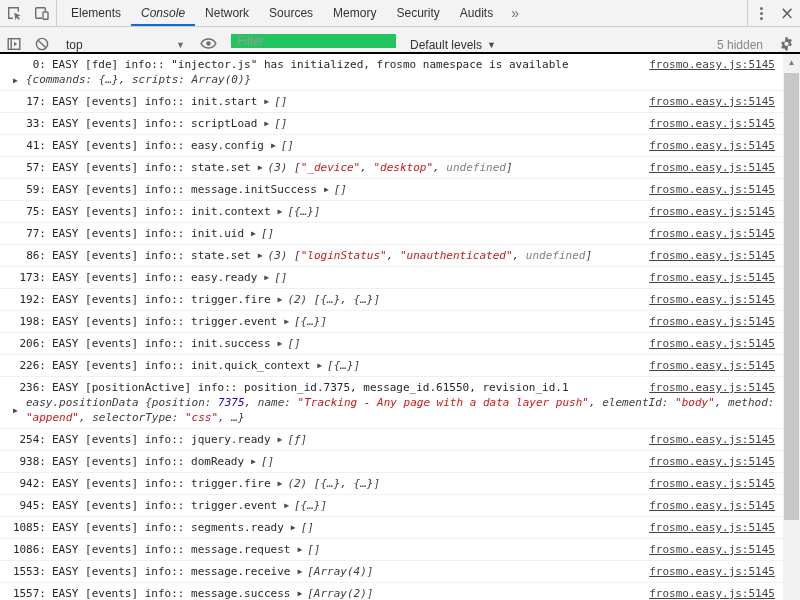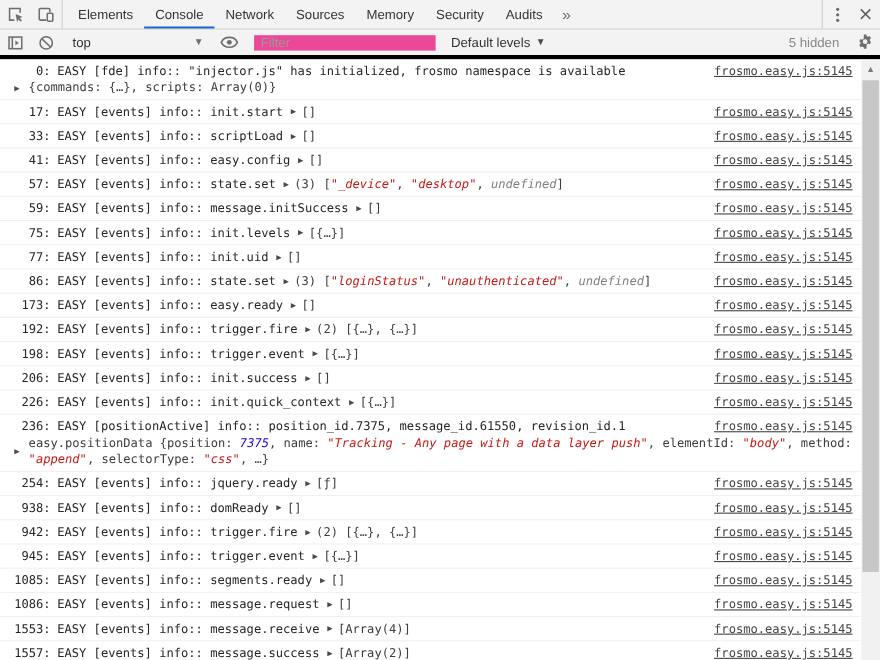--- a/index.html
+++ b/index.html
@@ -17,43 +17,43 @@
   .icon-btn {
     width:28px; display:flex; align-items:center; justify-content:center;
     cursor:pointer; flex:0 0 auto;
   }
   .vsep { width:1px; background:#ccc; flex:0 0 1px; }
   .tabs { display:flex; align-items:stretch; margin-left:4px; }
   .tab {
     padding:0 10px; display:flex; align-items:center; cursor:pointer;
     color:#333; position:relative; white-space:nowrap;
   }
-  .tab.selected { box-shadow:inset 0 -2px 0 #1b66d0; }
+  .tab.selected { box-shadow:inset 0 -2px 0 #1b66d0;font-style:italic; }
   .tab-overflow { display:flex; align-items:center; padding:0 8px; color:#6e6e6e;
     font-size:14px; cursor:pointer; }
   .tabbar-right { margin-left:auto; display:flex; align-items:stretch; }
   .menu-dots { display:flex; flex-direction:column; justify-content:center; gap:2px; align-items:center; width:26px; cursor:pointer; }
   .menu-dots i { width:3px; height:3px; border-radius:50%; background:#6e6e6e; }
   .close-x { width:26px; display:flex; align-items:center; justify-content:center;
     font-size:17px; color:#5f5f5f; cursor:pointer; font-family:"DejaVu Sans", sans-serif; }
 
   
   .toolbar {
     height:27px; flex:0 0 27px; background:#f3f3f3;
-    border-bottom:4px solid #000000;
-    display:flex; align-items:center; font-size:12px; color:#333;
+    border-bottom:2px solid #000000;
+    display:flex; align-items:flex-end; font-size:12px; color:#333;
   }
   .ctx-select {
     width:134px; display:flex; align-items:center; padding:0 6px 0 9px;
     cursor:pointer; color:#333;
   }
   .ctx-select .arrow { margin-left:auto; }
   .dd-arrow { color:#6e6e6e; font-size:9px; line-height:1; }
   .filter-input {
-    width:165px; margin:4px 6px; border:none; background:#ec4899; outline:none;
+    width:165px; margin:4px 6px; border:none; background:#22c55e; outline:none;
     font-size:12px; font-family:"Liberation Sans", sans-serif; color:#333; padding:0 6px;
   }
   .filter-input::placeholder { color:#9a9a9a; }
   .levels-select { display:flex; align-items:center; gap:5px; padding:0 8px; cursor:pointer; white-space:nowrap; }
   .levels-select .dd-arrow { color:#4a4a4a; }
   .spacer { flex:1; }
   .hidden-count { display:flex; align-items:center; color:#878787; padding:0 9px; cursor:pointer; white-space:nowrap; }
 
   
   .console-wrap { position:relative; flex:1; overflow:hidden; background:#fff; }
@@ -65,21 +65,21 @@
     font-size:11px; line-height:15px; color:#262626;
   }
   .row::after { content:""; display:block; clear:right; height:0; }
   .src-link {
     float:right; margin-left:10px; color:#444; text-decoration:underline;
     cursor:pointer; white-space:nowrap;
   }
   .prefix { display:inline-block; width:34px; text-align:right; white-space:pre; }
   .body { margin-left:6px; }
   .tri { color:#4a4a4a; font-size:8px; margin:0 5px 0 7px; vertical-align:1px; cursor:pointer; }
-  .tok-p { color:#3d3d3d;text-align:right; }
+  .tok-p { font-style:italic; color:#3d3d3d;text-align:right; }
   .tok-s { font-style:italic; color:#c41a16; }
   .tok-n { font-style:italic; color:#1c00cf; }
   .tok-u { font-style:italic; color:#7f7f7f; }
   .block { position:relative; padding-left:14px; margin-top:0; }
   .block .tri { position:absolute; left:1px; top:50%; transform:translateY(-50%); margin:0; }
   .block-content { word-break:break-all; }
 
   
   .scrollbar {
     position:absolute; top:0; right:0; bottom:0; width:17px; background:#f1f1f1;
@@ -192,21 +192,21 @@
   </div>
 
   <div class="console-wrap">
     <div class="log">
         <div class="row"><a class="src-link">frosmo.easy.js:5145</a><span class="prefix">0:</span><span class="body">EASY [fde] info:: "injector.js" has initialized, frosmo namespace is available</span><div class="block"><span class="tri">▶</span><span class="block-content"><span class="tok-p">{commands: {…}, scripts: Array(0)}</span></span></div></div>
         <div class="row"><a class="src-link">frosmo.easy.js:5145</a><span class="prefix">17:</span><span class="body">EASY [events] info:: init.start</span><span class="tri">▶</span><span class="preview"><span class="tok-p">[]</span></span></div>
         <div class="row"><a class="src-link">frosmo.easy.js:5145</a><span class="prefix">33:</span><span class="body">EASY [events] info:: scriptLoad</span><span class="tri">▶</span><span class="preview"><span class="tok-p">[]</span></span></div>
         <div class="row"><a class="src-link">frosmo.easy.js:5145</a><span class="prefix">41:</span><span class="body">EASY [events] info:: easy.config</span><span class="tri">▶</span><span class="preview"><span class="tok-p">[]</span></span></div>
         <div class="row"><a class="src-link">frosmo.easy.js:5145</a><span class="prefix">57:</span><span class="body">EASY [events] info:: state.set</span><span class="tri">▶</span><span class="preview"><span class="tok-p">(3) [</span><span class="tok-s">"_device"</span><span class="tok-p">, </span><span class="tok-s">"desktop"</span><span class="tok-p">, </span><span class="tok-u">undefined</span><span class="tok-p">]</span></span></div>
         <div class="row"><a class="src-link">frosmo.easy.js:5145</a><span class="prefix">59:</span><span class="body">EASY [events] info:: message.initSuccess</span><span class="tri">▶</span><span class="preview"><span class="tok-p">[]</span></span></div>
-        <div class="row"><a class="src-link">frosmo.easy.js:5145</a><span class="prefix">75:</span><span class="body">EASY [events] info:: init.levels</span><span class="tri">▶</span><span class="preview"><span class="tok-p">[{…}]</span></span></div>
+        <div class="row"><a class="src-link">frosmo.easy.js:5145</a><span class="prefix">75:</span><span class="body">EASY [events] info:: init.context</span><span class="tri">▶</span><span class="preview"><span class="tok-p">[{…}]</span></span></div>
         <div class="row"><a class="src-link">frosmo.easy.js:5145</a><span class="prefix">77:</span><span class="body">EASY [events] info:: init.uid</span><span class="tri">▶</span><span class="preview"><span class="tok-p">[]</span></span></div>
         <div class="row"><a class="src-link">frosmo.easy.js:5145</a><span class="prefix">86:</span><span class="body">EASY [events] info:: state.set</span><span class="tri">▶</span><span class="preview"><span class="tok-p">(3) [</span><span class="tok-s">"loginStatus"</span><span class="tok-p">, </span><span class="tok-s">"unauthenticated"</span><span class="tok-p">, </span><span class="tok-u">undefined</span><span class="tok-p">]</span></span></div>
         <div class="row"><a class="src-link">frosmo.easy.js:5145</a><span class="prefix">173:</span><span class="body">EASY [events] info:: easy.ready</span><span class="tri">▶</span><span class="preview"><span class="tok-p">[]</span></span></div>
         <div class="row"><a class="src-link">frosmo.easy.js:5145</a><span class="prefix">192:</span><span class="body">EASY [events] info:: trigger.fire</span><span class="tri">▶</span><span class="preview"><span class="tok-p">(2) [{…}, {…}]</span></span></div>
         <div class="row"><a class="src-link">frosmo.easy.js:5145</a><span class="prefix">198:</span><span class="body">EASY [events] info:: trigger.event</span><span class="tri">▶</span><span class="preview"><span class="tok-p">[{…}]</span></span></div>
         <div class="row"><a class="src-link">frosmo.easy.js:5145</a><span class="prefix">206:</span><span class="body">EASY [events] info:: init.success</span><span class="tri">▶</span><span class="preview"><span class="tok-p">[]</span></span></div>
         <div class="row"><a class="src-link">frosmo.easy.js:5145</a><span class="prefix">226:</span><span class="body">EASY [events] info:: init.quick_context</span><span class="tri">▶</span><span class="preview"><span class="tok-p">[{…}]</span></span></div>
         <div class="row"><a class="src-link">frosmo.easy.js:5145</a><span class="prefix">236:</span><span class="body">EASY [positionActive] info:: position_id.7375, message_id.61550, revision_id.1</span><div class="block"><span class="tri">▶</span><span class="block-content"><span class="tok-p">easy.positionData {position: </span><span class="tok-n">7375</span><span class="tok-p">, name: </span><span class="tok-s">"Tracking - Any page with a data layer push"</span><span class="tok-p">, elementId: </span><span class="tok-s">"body"</span><span class="tok-p">, method: </span><span class="tok-s">"append"</span><span class="tok-p">, selectorType: </span><span class="tok-s">"css"</span><span class="tok-p">, …}</span></span></div></div>
         <div class="row"><a class="src-link">frosmo.easy.js:5145</a><span class="prefix">254:</span><span class="body">EASY [events] info:: jquery.ready</span><span class="tri">▶</span><span class="preview"><span class="tok-p">[ƒ]</span></span></div>
         <div class="row"><a class="src-link">frosmo.easy.js:5145</a><span class="prefix">938:</span><span class="body">EASY [events] info:: domReady</span><span class="tri">▶</span><span class="preview"><span class="tok-p">[]</span></span></div>

